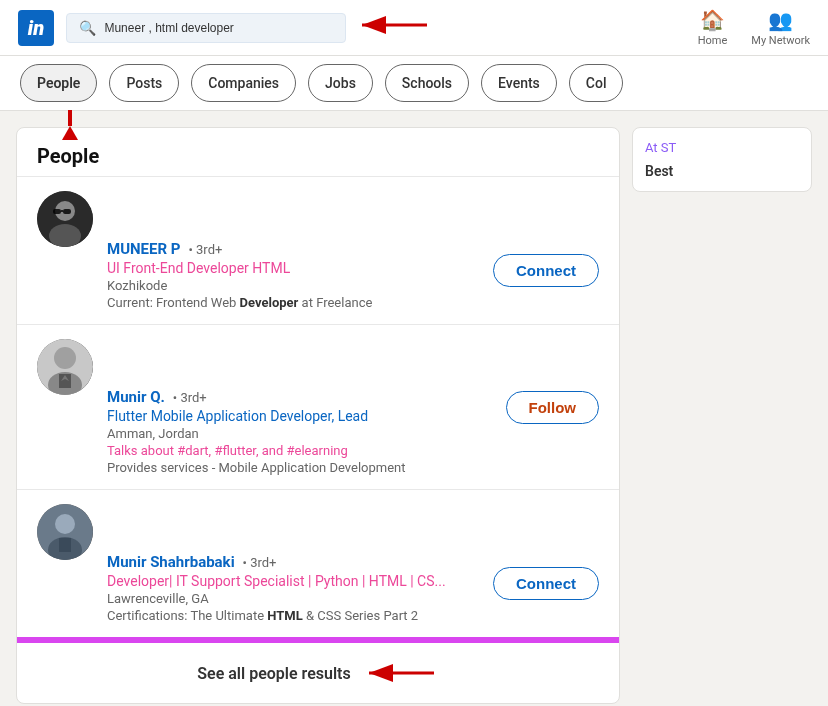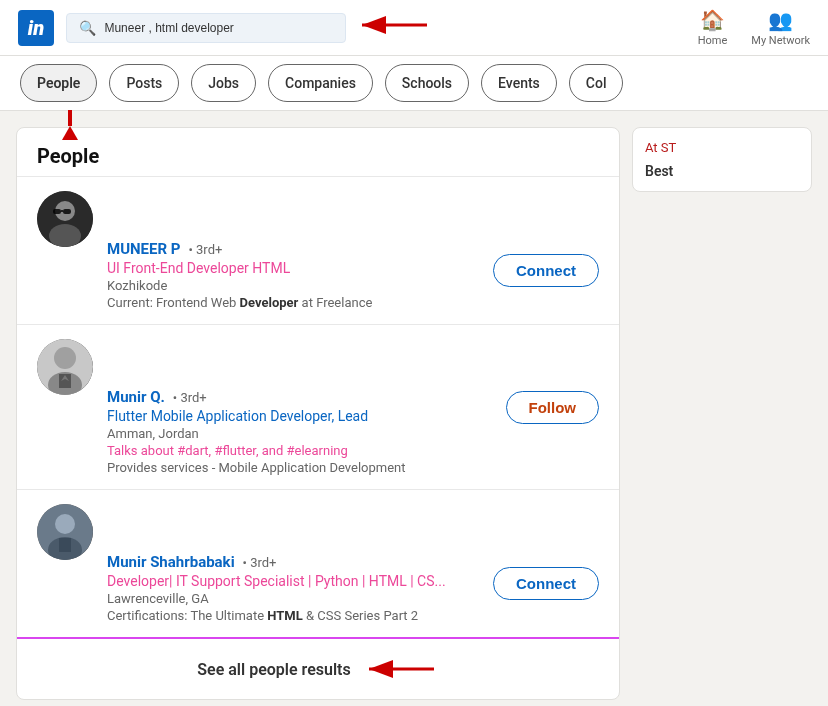--- a/index.html
+++ b/index.html
@@ -234,21 +234,21 @@
       flex-shrink: 0;
       align-self: center;
     }
 
     
     .see-all-row {
       display: flex;
       align-items: center;
       justify-content: center;
       padding: 16px;
-      border-top: 2px solid #d946ef;
+      border-top: 6px solid #d946ef;
       gap: 8px;
       position: relative;
     }
     .see-all-text {
       font-size: 16px;
       font-weight: 600;
       color: #333;
     }
 
     
@@ -281,21 +281,21 @@
       top: -5px;
     }
 
     .person-title-blue {
       font-size: 14px;
       color: #0a66c2;
       margin-top: 2px;
     }
 
     .at-st-text {
-      font-size: 13px; color: #b91c1c;
+      font-size: 13px; color: #8b5cf6;
     }
   </style>
 </head>
 <body>
 
 <div class="header">
   <div class="linkedin-logo">
     <span>in</span>
   </div>
 
@@ -321,22 +321,22 @@
     <div class="nav-item">
       <span class="nav-icon">👥</span>
       <span>My Network</span>
     </div>
   </div>
 </div>
 
 <div class="filter-tabs">
   <div class="tab active">People</div>
   <div class="tab">Posts</div>
+  <div class="tab">Companies</div>
   <div class="tab">Jobs</div>
-  <div class="tab">Companies</div>
   <div class="tab">Schools</div>
   <div class="tab">Events</div>
   <div class="tab">Col</div>
 
   <div class="arrow-under-people">
     <div class="arrow-stem-up"></div>
     <div class="arrow-up"></div>
   </div>
 </div>
 

